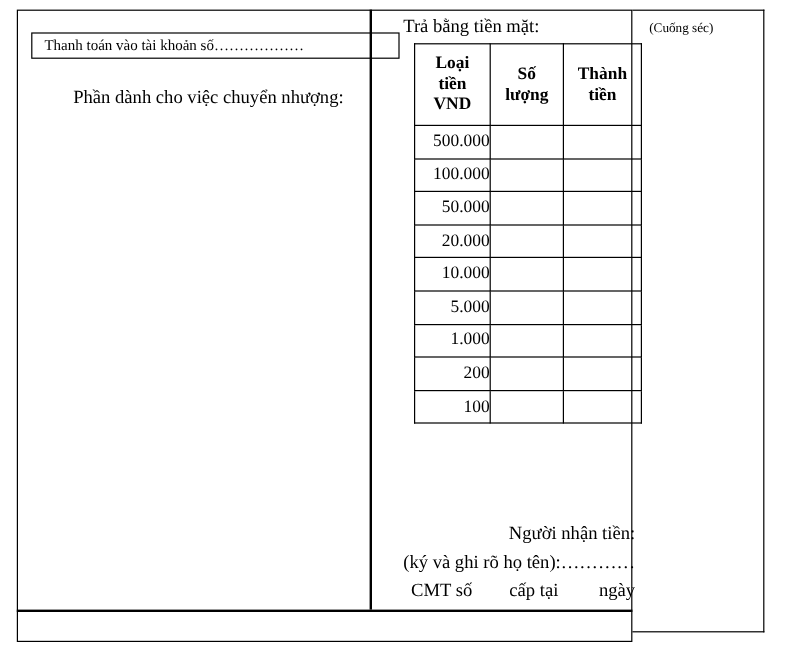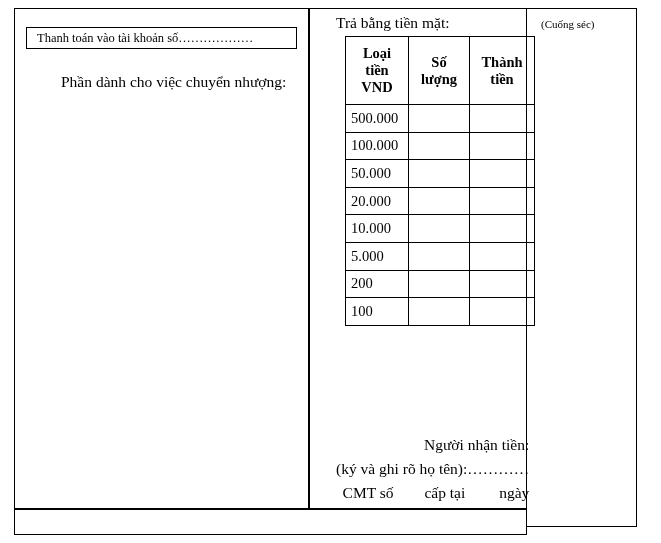--- a/index.html
+++ b/index.html
@@ -71,21 +71,21 @@
     position: absolute;
     left: 0;
     top: 0;
     width: 294px;
     height: 500px;
   }
   .account-box {
     position: absolute;
     left: 12px;
     top: 19px;
-    width: 271px;
+    width: 307px;
     height: 22px;
     border: 1.2px solid #000;
     box-sizing: border-box;
     display: flex;
     align-items: center;
     padding-left: 10px;
     font-size: 12.5px;
     white-space: nowrap;
     text-align: center;
   }
@@ -120,21 +120,21 @@
     width: 189px;
     border-collapse: collapse;
     table-layout: fixed;
   }
   table.cash-table th,
   table.cash-table td {
     border: 1.3px solid #000;
     padding: 0;
     font-size: 14.5px;
     font-weight: normal;
-    text-align: left;
+    text-align: right;
   }
   table.cash-table th {
     font-weight: bold;
     text-align: center;
     vertical-align: middle;
     line-height: 1.15;
     height: 67px;
     font-size: 14.5px;
   }
   table.cash-table td.denom {
@@ -242,20 +242,25 @@
           <td class="denom">10.000</td>
           <td class="blank"></td>
           <td class="blank"></td>
         </tr>
         <tr>
           <td class="denom">5.000</td>
           <td class="blank"></td>
           <td class="blank"></td>
         </tr>
         <tr>
+          <td class="denom">1.000</td>
+          <td class="blank"></td>
+          <td class="blank"></td>
+        </tr>
+        <tr>
           <td class="denom">200</td>
           <td class="blank"></td>
           <td class="blank"></td>
         </tr>
         <tr>
           <td class="denom">100</td>
           <td class="blank"></td>
           <td class="blank"></td>
         </tr>
       </tbody>

